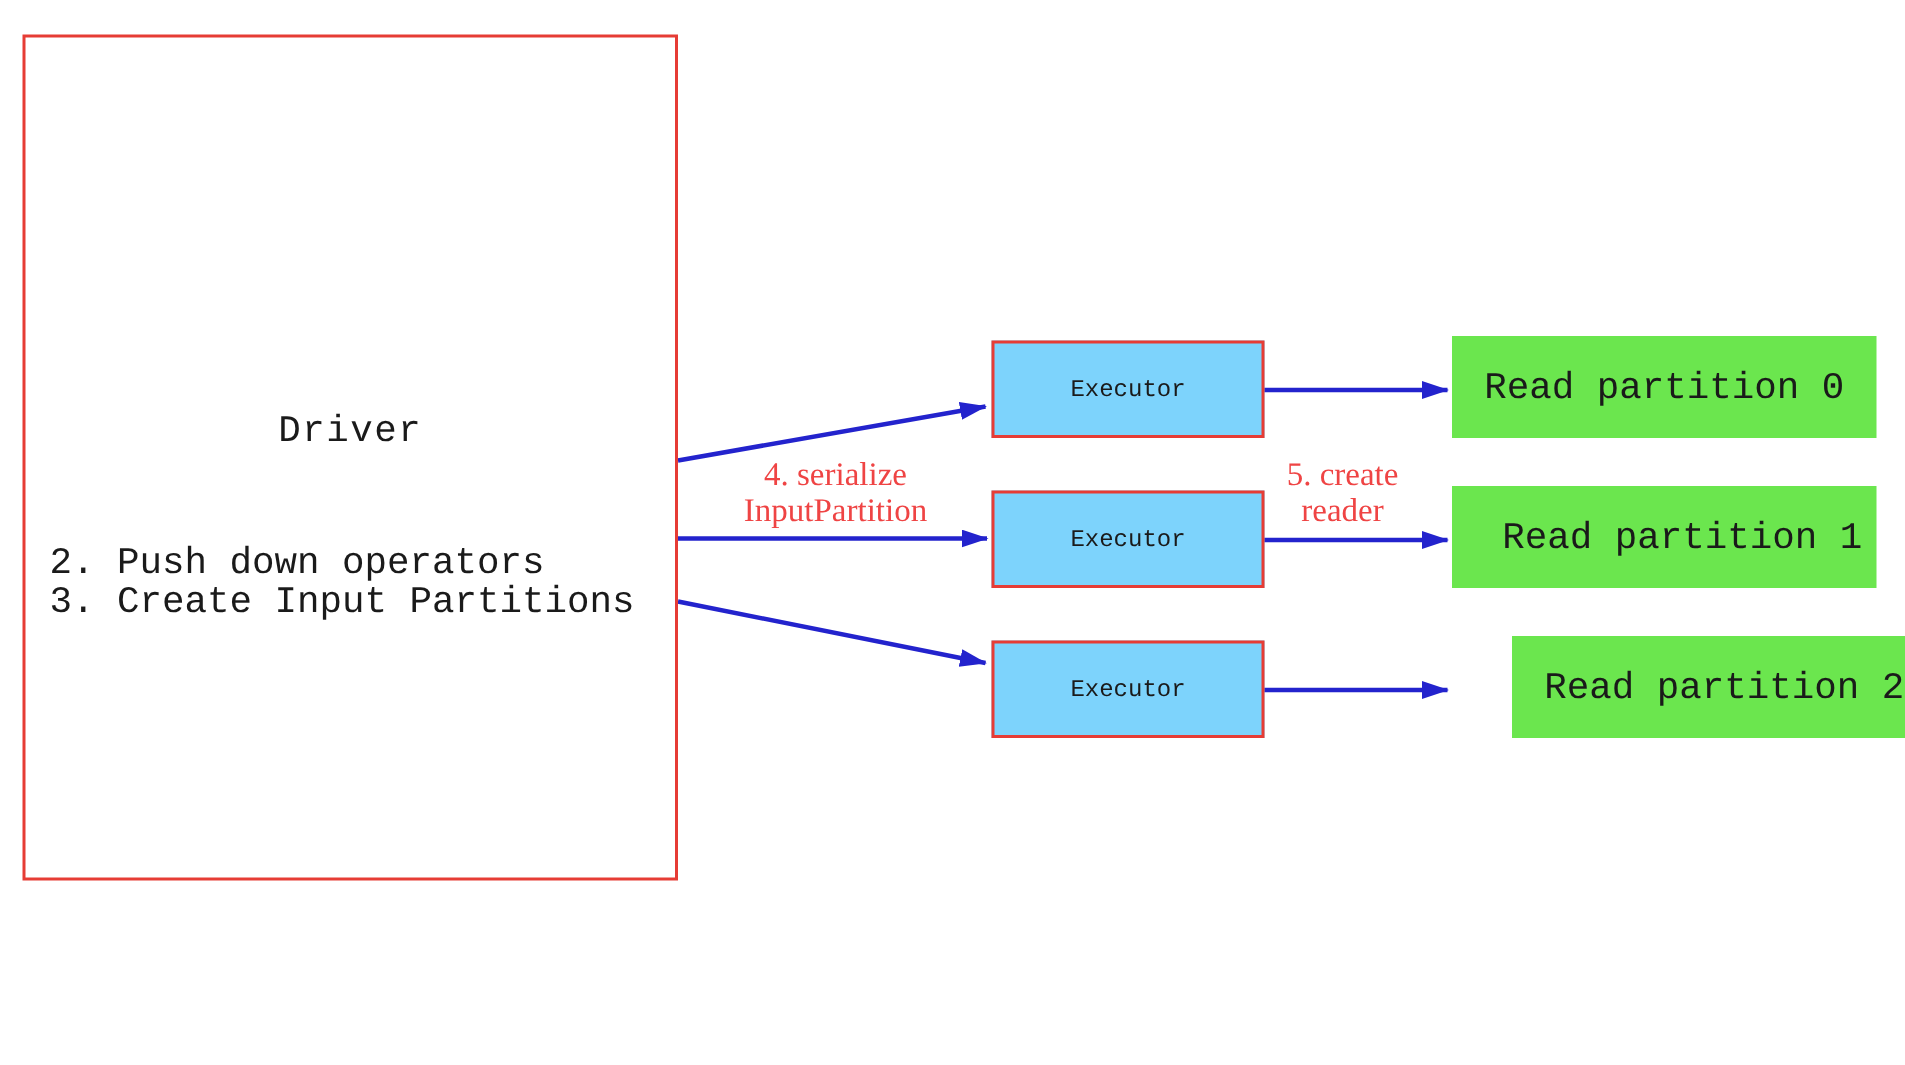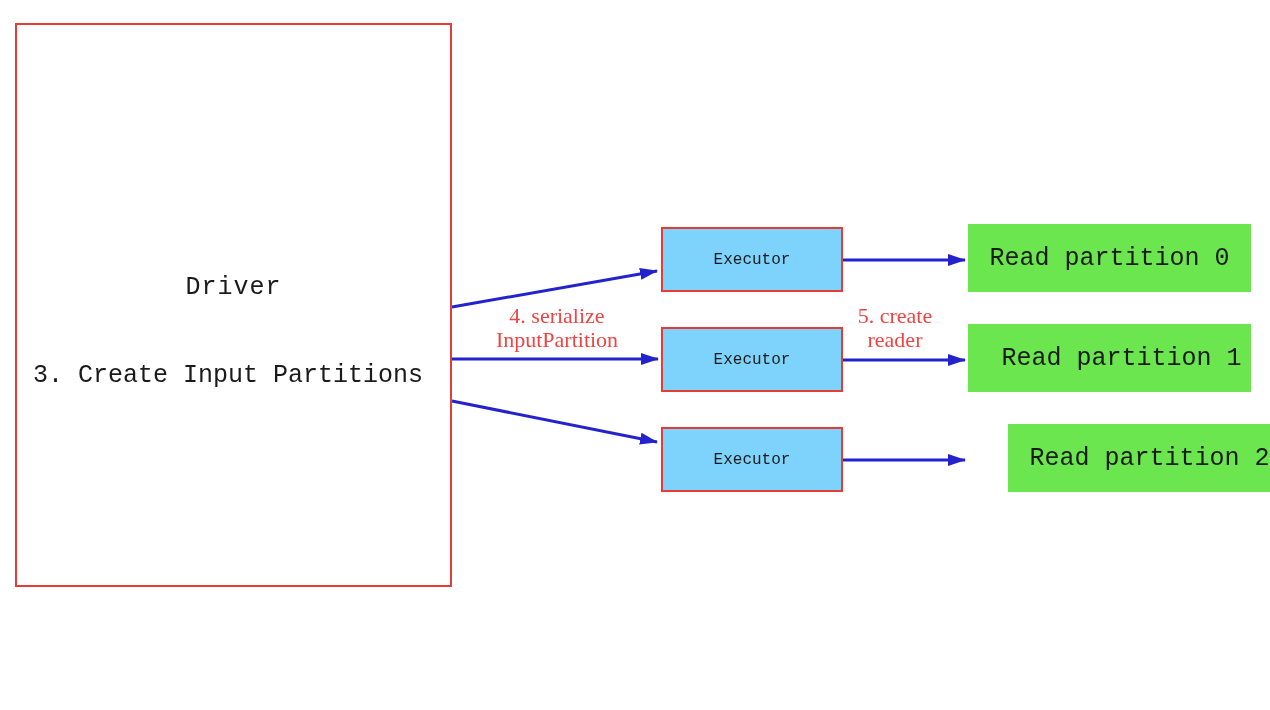--- a/index.html
+++ b/index.html
@@ -105,20 +105,21 @@
       <line x1="452" y1="401" x2="657" y2="442" marker-end="url(#arrowhead)"></line>
       <line x1="817" y1="260" x2="965" y2="260" marker-end="url(#arrowhead)"></line>
       <line x1="817" y1="360" x2="965" y2="360" marker-end="url(#arrowhead)"></line>
       <line x1="817" y1="460" x2="965" y2="460" marker-end="url(#arrowhead)"></line>
     </g>
   </svg>
 
   <div class="driver-box">
     <div class="driver-title">Driver</div>
     <div class="driver-steps">
+      <div>2. Push down operators</div>
       <div>3. Create Input Partitions</div>
     </div>
   </div>
 
   <div class="executor-box executor-0">
     <span>Executor</span>
   </div>
   <div class="executor-box executor-1">
     <span>Executor</span>
   </div>

